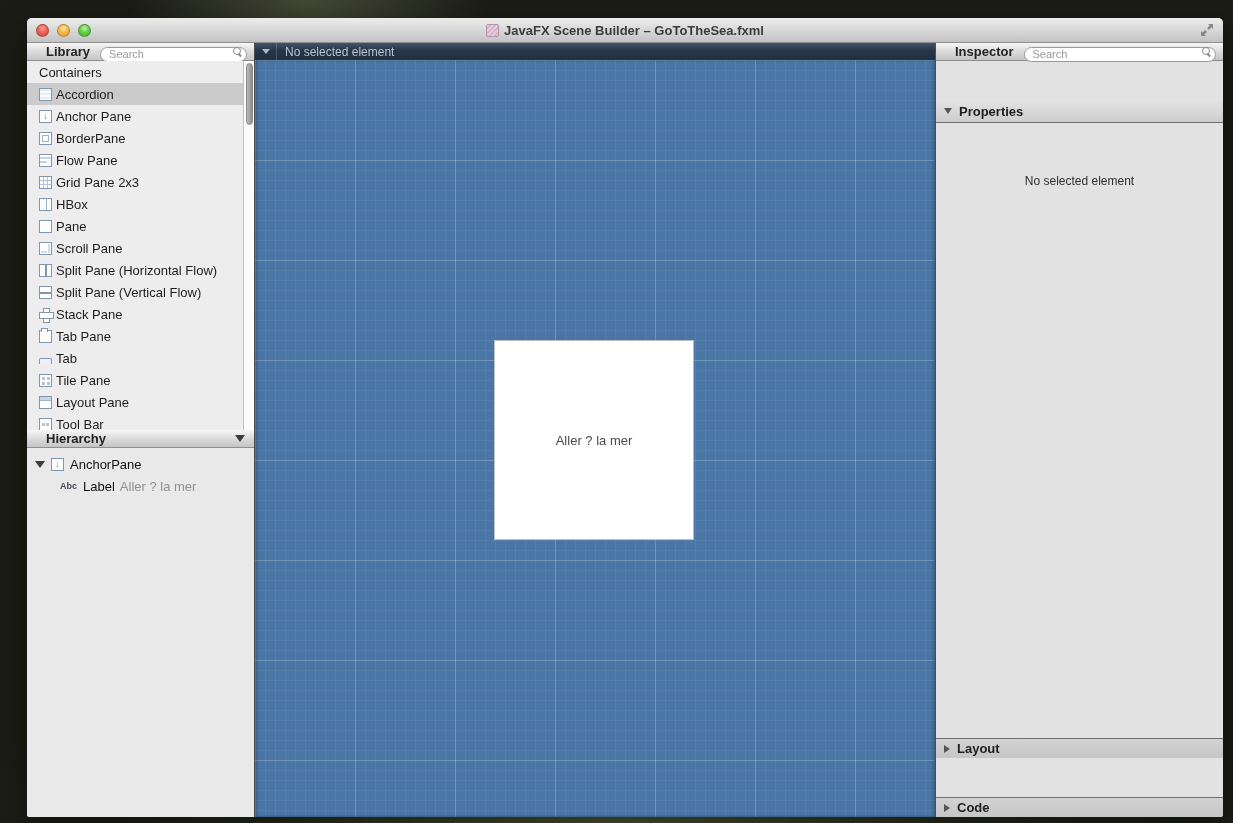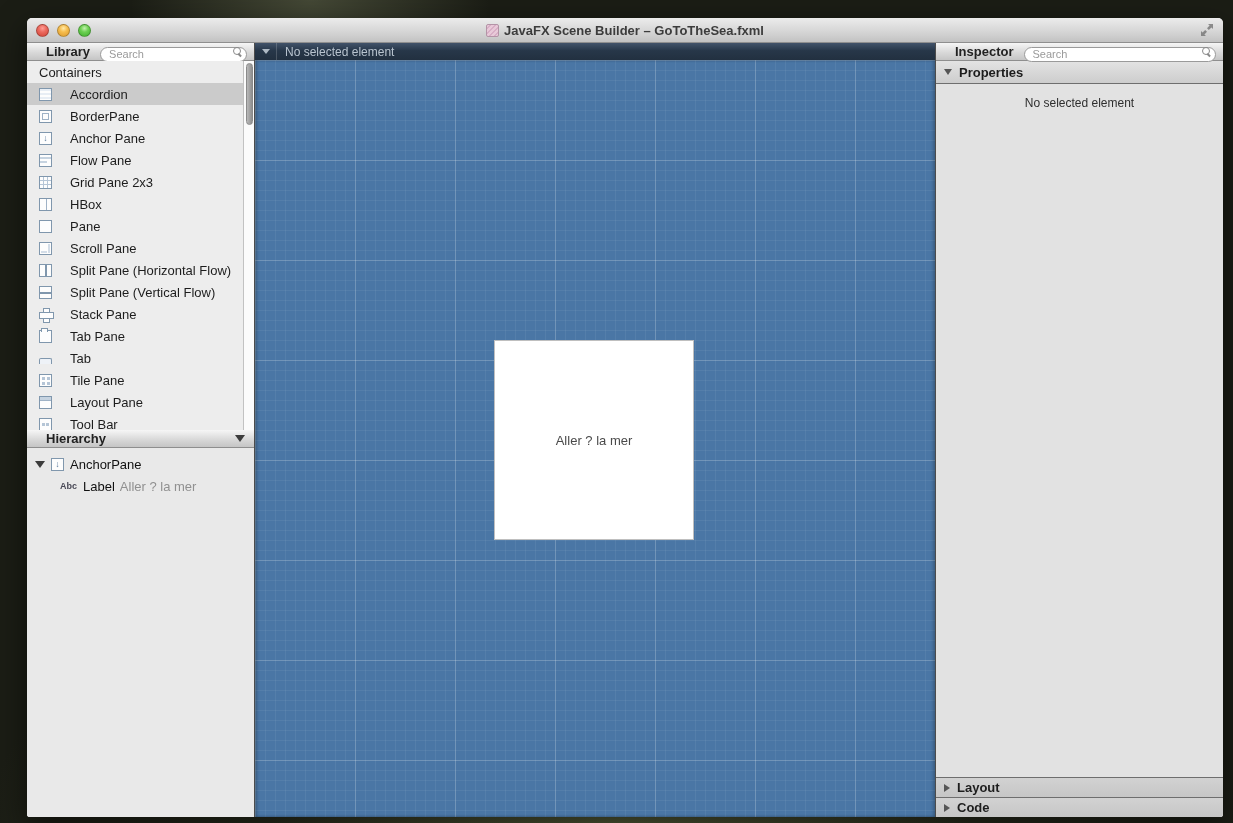--- a/index.html
+++ b/index.html
@@ -61,21 +61,21 @@
   }
   .search-pill input::placeholder { color:#9a9a9a; }
   .mag { position:absolute; right:5px; top:3px; width:9px; height:9px; }
   .mag::before { content:""; position:absolute; left:0; top:0; width:6px; height:6px; border:1px solid #8a8a8a; border-radius:50%; }
   .mag::after { content:""; position:absolute; left:6px; top:6px; width:4px; height:1.5px; background:#8a8a8a; transform:rotate(45deg); transform-origin:0 0; }
   
   .left-panel { width:228px; flex:0 0 228px; display:flex; flex-direction:column; border-right:1px solid #4c4c4c; background:#e9e9e9; }
   .library-list { height:369px; flex:0 0 369px; background:#ededed; position:relative; overflow:hidden; }
   .lib-inner { position:absolute; left:0; top:0; right:11px; }
   .lib-section { height:22px; display:flex; align-items:center; font-size:13px; font-weight:normal; color:#1d1d1d; padding-left:12px; }
-  .lib-row { height:22px; display:flex; align-items:center; gap:18px; padding-left:12px; font-size:13px; color:#1d1d1d; }
+  .lib-row { height:22px; display:flex; align-items:center; gap:4px; padding-left:12px; font-size:13px; color:#1d1d1d; }
   .lib-row.selected { background:#cbcbcb; }
   .vscroll { position:absolute; right:0; top:0; bottom:0; width:11px; background:#fbfbfb; border-left:1px solid #c2c2c2; }
   .vscroll .thumb { position:absolute; left:1.5px; top:2px; width:7px; height:62px; border-radius:4px; background:linear-gradient(90deg,#b9b9b9,#8f8f8f); border:1px solid #8a8a8a; }
   .hier-header { justify-content:space-between;gap:43px; }
   .hier-tree { flex:1; background:#e9e9e9; padding-top:5px; }
   .tree-row { height:22px; display:flex; align-items:center; font-size:13px; color:#111; }
   .tree-label-extra { color:#909090; margin-left:5px; }
   .disc { width:0; height:0; border-left:5px solid transparent; border-right:5px solid transparent; border-top:7px solid #3c3c3c; margin:0 6px 0 8px; }
   .disc-right { width:0; height:0; border-top:4.5px solid transparent; border-bottom:4.5px solid transparent; border-left:6px solid #555; }
   .abc-icon { font-size:9px; color:#4a4a57; margin:0 6px 0 33px; font-weight:bold; letter-spacing:0; }
@@ -126,21 +126,21 @@
     background-size:100px 100px,100px 100px,10px 10px,10px 10px;
     box-shadow:inset 2px 0 3px rgba(0,0,0,.25), inset -2px 0 3px rgba(0,0,0,.2);
   }
   .stage-pane {
     position:absolute; left:239px; top:280px; width:200px; height:200px;
     background:#fff; border:1px solid rgba(0,0,0,.25);
     display:flex; align-items:center; justify-content:center;
   }
   .stage-label { font-size:13px; color:#4a4a4a; }
   
-  .inspector { width:288px; flex:0 0 288px; display:flex; flex-direction:column; border-left:1px solid #4c4c4c; background:#e2e2e2; }
+  .inspector { width:288px; flex:0 0 288px; display:flex; flex-direction:column; border-left:1px solid #4c4c4c; background:#e2e2e2;gap:39px; }
   .section-header {
     height:23px; flex:0 0 23px;
     background:linear-gradient(#e3e3e3,#cdcdcd);
     border-bottom:1px solid #6e6e6e;
     display:flex; align-items:center; gap:7px; padding-left:8px;
     font-size:13px; font-weight:bold; color:#1d1d1d;
   }
   .sh-disc-down { width:0; height:0; border-left:4.5px solid transparent; border-right:4.5px solid transparent; border-top:6px solid #555; }
   .inspector-body { flex:1; background:#e2e2e2; padding-top:9px; text-align:center; }
   .empty-msg { font-size:12px; color:#2e2e2e; }
@@ -180,26 +180,26 @@
       </div>
 
       <div class="library-list">
         <div class="lib-inner" id="lib-items">
             <div class="lib-section">Containers</div>
             <div class="lib-row selected">
               <span class="lib-icon i-accordion"></span>
               <span>Accordion</span>
             </div>
             <div class="lib-row">
+              <span class="lib-icon i-anchor-pane"></span>
+              <span>Anchor Pane</span>
+            </div>
+            <div class="lib-row">
               <span class="lib-icon i-border-pane"></span>
               <span>BorderPane</span>
-            </div>
-            <div class="lib-row">
-              <span class="lib-icon i-anchor-pane"></span>
-              <span>Anchor Pane</span>
             </div>
             <div class="lib-row">
               <span class="lib-icon i-flow-pane"></span>
               <span>Flow Pane</span>
             </div>
             <div class="lib-row">
               <span class="lib-icon i-grid-pane"></span>
               <span>Grid Pane 2x3</span>
             </div>
             <div class="lib-row">

